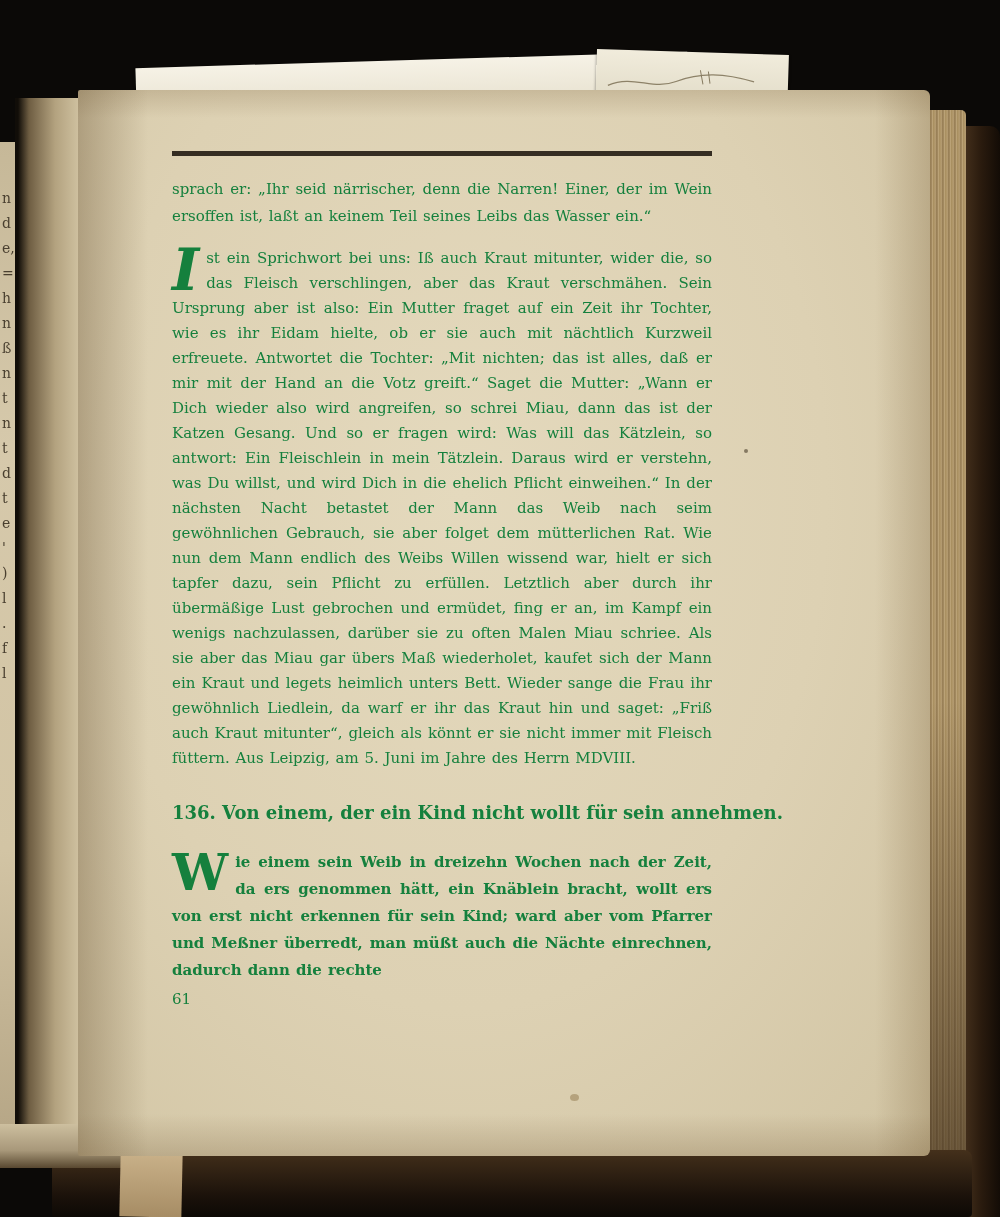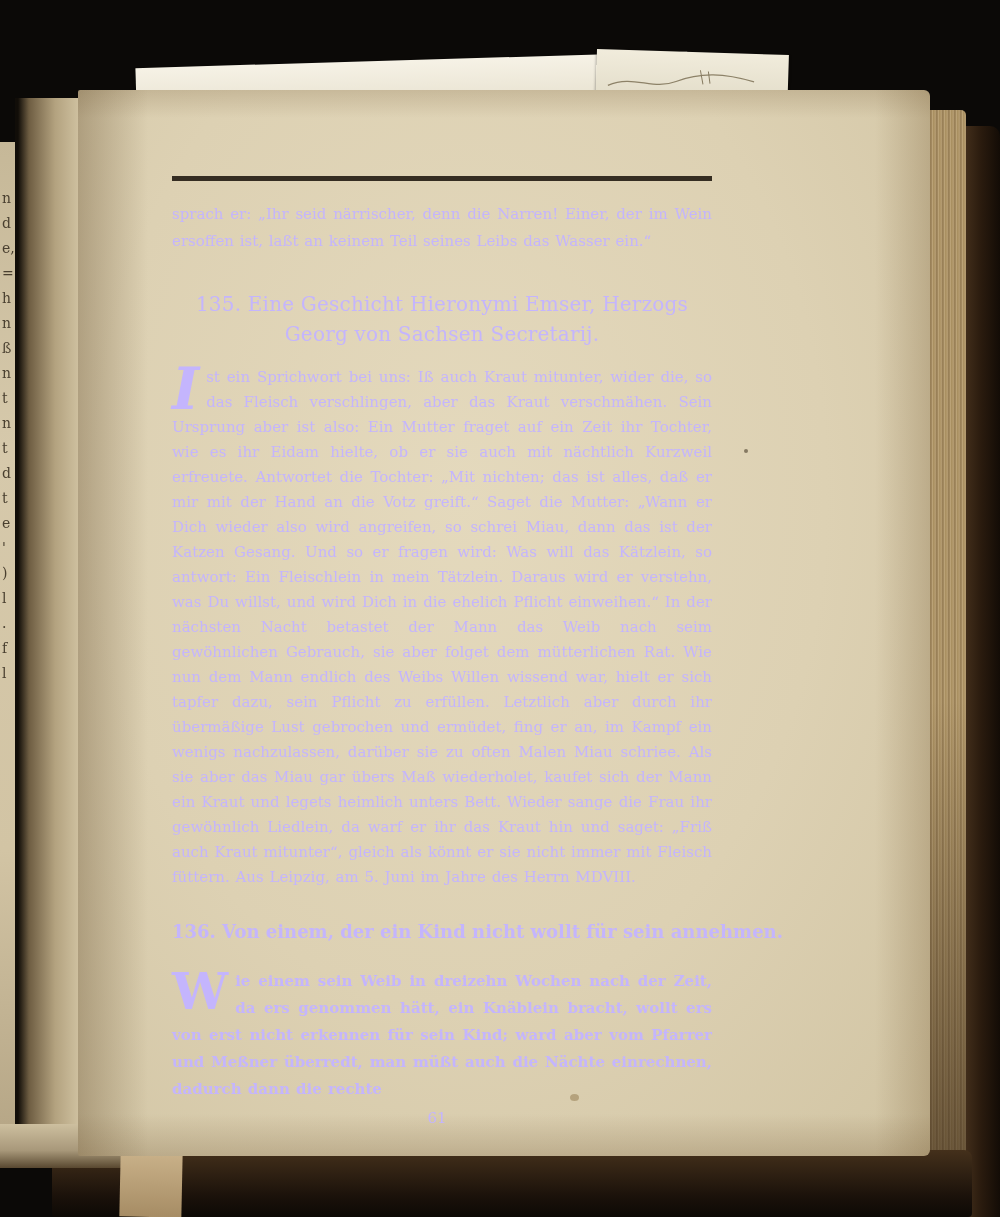--- a/index.html
+++ b/index.html
@@ -43,28 +43,28 @@
     background:
       linear-gradient(to right, rgba(110,88,55,.40) 0px, rgba(110,88,55,0) 70px),
       linear-gradient(to left, rgba(130,105,65,.33) 0px, rgba(130,105,65,0) 55px),
       linear-gradient(to bottom, rgba(120,95,60,.22) 0px, rgba(120,95,60,0) 28px),
       linear-gradient(to top, rgba(120,95,60,.28) 0px, rgba(120,95,60,0) 42px),
       radial-gradient(ellipse at 45% 38%, #e4d9bd 0%, #ddd1b3 55%, #d1c4a3 100%);}
   .spot1{left:570px;top:1094px;width:9px;height:7px;border-radius:50%;background:rgba(125,98,50,.4);}
   .spot2{left:744px;top:449px;width:4px;height:4px;border-radius:50%;background:rgba(60,48,30,.55);}
 
   
-  .text-col{left:172px;top:176px;width:540px;color:#c4b5fd;}
+  .text-col{left:172px;top:151px;width:540px;color:#15803d;}
   .rule{height:5px;background:#352d22;}
   .cont{margin-top:20px;font-size:15px;line-height:27px;text-align:justify;word-spacing:1px;}
   .h135{margin-top:34px;font-size:20px;line-height:30px;text-align:center;font-weight:normal;letter-spacing:.2px;}
   .b135{margin-top:16px;font-size:15px;line-height:25px;text-align:justify;word-spacing:1px;}
   .h136{margin-top:28px;font-size:18px;line-height:28px;text-align:center;white-space:nowrap;font-weight:bold;}
   .b136{margin-top:22px;font-size:15px;line-height:27px;text-align:justify;font-weight:bold;word-spacing:1px;}
-  .folio{margin-top:6px;text-align:center;font-size:15px;padding-right:10px;}
+  .folio{margin-top:6px;text-align:left;font-size:15px;padding-right:10px;}
   .dc{float:left;font-weight:bold;margin-right:7px;}
   .dc135{font-size:58px;line-height:44px;font-style:italic;margin-top:2px;}
   .dc136{font-size:50px;line-height:42px;margin-top:3px;}
 </style>
 </head>
 <body>
 
 <div class="abs sheet-a"></div>
 <div class="abs sheet-b">
   <svg class="squiggle" width="170" height="42" viewBox="0 0 170 42">
@@ -105,21 +105,20 @@
 
 <div class="abs page"></div>
 <div class="abs spot1"></div>
 <div class="abs spot2"></div>
 
 <div class="abs text-col">
   <div class="rule"></div>
 
   <p class="cont">sprach er: „Ihr seid närrischer, denn die Narren! Einer, der im Wein ersoffen ist, laßt an keinem Teil seines Leibs das Wasser ein.“</p>
 
-  <h2 class="h135">135. Eine Geschicht Hieronymi Emser, Herzogs Georg von Sachsen Secretarij.</h2>
 
   <p class="b135"><span class="dc dc135">I</span><span>st ein Sprichwort bei uns: Iß auch Kraut mitunter, wider die, so das Fleisch verschlingen, aber das Kraut verschmähen. Sein Ursprung aber ist also: Ein Mutter fraget auf ein Zeit ihr Tochter, wie es ihr Eidam hielte, ob er sie auch mit nächtlich Kurzweil erfreuete. Antwortet die Tochter: „Mit nichten; das ist alles, daß er mir mit der Hand an die Votz greift.“ Saget die Mutter: „Wann er Dich wieder also wird angreifen, so schrei Miau, dann das ist der Katzen Gesang. Und so er fragen wird: Was will das Kätzlein, so antwort: Ein Fleischlein in mein Tätzlein. Daraus wird er verstehn, was Du willst, und wird Dich in die ehelich Pflicht einweihen.“ In der nächsten Nacht betastet der Mann das Weib nach seim gewöhnlichen Gebrauch, sie aber folget dem mütterlichen Rat. Wie nun dem Mann endlich des Weibs Willen wissend war, hielt er sich tapfer dazu, sein Pflicht zu erfüllen. Letztlich aber durch ihr übermäßige Lust gebrochen und ermüdet, fing er an, im Kampf ein wenigs nachzulassen, darüber sie zu often Malen Miau schriee. Als sie aber das Miau gar übers Maß wiederholet, kaufet sich der Mann ein Kraut und legets heimlich unters Bett. Wieder sange die Frau ihr gewöhnlich Liedlein, da warf er ihr das Kraut hin und saget: „Friß auch Kraut mitunter“, gleich als könnt er sie nicht immer mit Fleisch füttern. Aus Leipzig, am 5. Juni im Jahre des Herrn MDVIII.</span></p>
 
   <h2 class="h136">136. Von einem, der ein Kind nicht wollt für sein annehmen.</h2>
 
   <p class="b136"><span class="dc dc136">W</span><span>ie einem sein Weib in dreizehn Wochen nach der Zeit, da ers genommen hätt, ein Knäblein bracht, wollt ers von erst nicht erkennen für sein Kind; ward aber vom Pfarrer und Meßner überredt, man müßt auch die Nächte einrechnen, dadurch dann die rechte</span></p>
 
   <div class="folio">61</div>
 </div>
 

